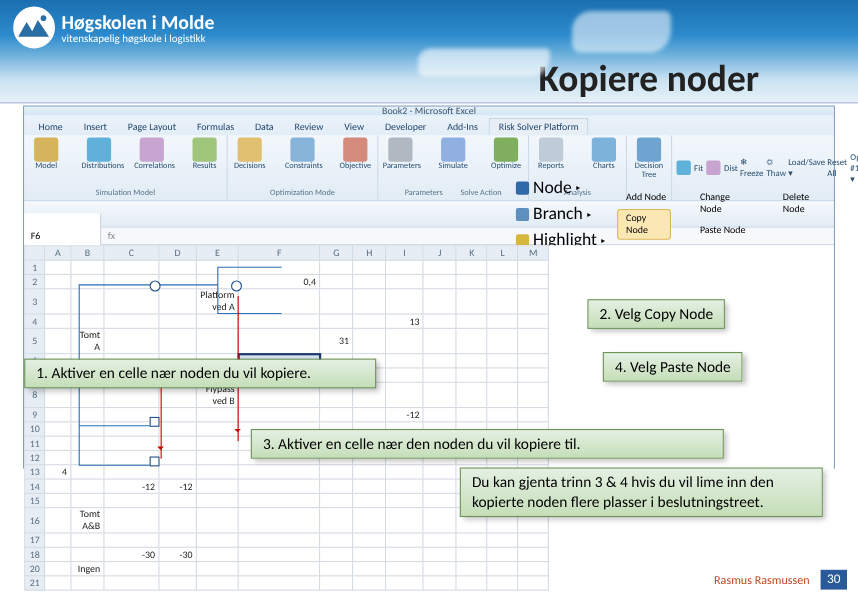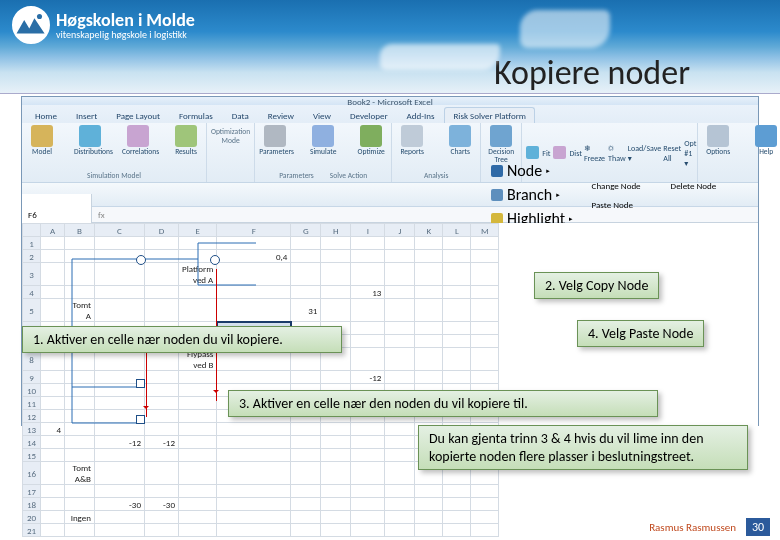--- a/index.html
+++ b/index.html
@@ -7,21 +7,21 @@
 
   
   .banner { position: relative; height: 94px; background: linear-gradient(180deg, #1a6fb0 0%, #2c8acc 34%, #5fa9d7 50%, #8fc1e5 62%, #c9e2f1 78%, #e7f1f8 100%); border-bottom: 1px solid #aac; }
   .banner::after { content:""; position:absolute; left:380px; top:44px; width:120px; height:26px; background:rgba(255,255,255,0.6); border-radius:12px 4px 18px 6px; filter:blur(2px); }
   .banner::before { content:""; position:absolute; left:520px; top:10px; width:90px; height:38px; background:rgba(255,255,255,0.55); border-radius:18px 6px 20px 8px; filter:blur(2px); }
   .logo-wrap { display:flex; align-items:center; gap:6px; padding:6px 12px; }
   .logo-circle { width:38px; height:38px; border:2px solid #fff; border-radius:50%; display:flex; align-items:center; justify-content:center; background:#fff; }
   .logo-circle svg { width:34px; height:34px; }
   .logo-text .ln1 { color:#fff; font-weight:700; font-size:18px; line-height:1; }
   .logo-text .ln2 { color:#fff; font-size:10px; line-height:1.1; }
-  .title { position:absolute; right:90px; top:52px; font-size:34px; font-weight:400; color:#222; }
+  .title { position:absolute; right:90px; top:52px; font-size:34px; font-weight:700; color:#222; }
 
   
   .excel { position:absolute; left:21px; top:96px; width:738px; height:330px; border:1px solid #7a98b7; background:#e8f0f9; z-index:1; }
   .excel-top { height:8px; background:linear-gradient(#e7f1fa,#d4e5f5); display:flex; justify-content:center; align-items:center; }
   .excel-caption { font-size:9px; color:#3e576e; background:transparent; }
   .ribbon-tabs { display:flex; gap:1px; background:linear-gradient(#eaf2fa,#e3edf7); padding:2px 4px 0; font-size:9px; }
   .ribbon-tabs .tab { padding:2px 8px; color:#24476b; cursor:default; border:1px solid transparent; border-bottom:none; border-radius:3px 3px 0 0; }
   .ribbon-tabs .tab.selected { background:#e7eef6; border-color:#bcd1e6; }
   .ribbon-body { height:60px; background:linear-gradient(#f2f7fc,#e2ecf5); border-bottom:1px solid #c5d6e6; display:flex; font-size:8px; color:#274d6f; }
   .group { border-right:1px solid #cddbe9; padding:2px 4px; display:flex; flex-direction:column; justify-content:space-between; }
@@ -63,21 +63,21 @@
   .tree-sq { position:absolute; width:9px; height:9px; border:1px solid #1f4f87; background:#fff; }
   .arrow-red { position:absolute; width:1px; background:#c00; }
   .arrow-red::after { content:""; position:absolute; bottom:-1px; left:-3px; border:3px solid transparent; border-bottom-color:#c00; transform:translateY(-100%) rotate(180deg); }
 
   
   .callout { position:absolute; background:linear-gradient(#e4f0e3,#c5deb8); border:1px solid #6a9256; padding:4px 10px; font-size:14px; box-shadow:3px 3px 5px rgba(0,0,0,.25); z-index:10; }
   .callout.big { font-size:14px; max-width:330px; line-height:1.25; }
   #c1 { left:22px; top:326px; width:320px; }
   #c2 { left:534px; top:272px; }
   #c3 { left:228px; top:390px; width:430px; text-align:left;padding-left:10px; }
-  #c4 { left:577px; top:320px; }
+  #c4 { left:548px; top:320px; }
   #c5 { left:418px; top:425px; width:332px; }
 
   
   .footer { position:absolute; bottom:0; left:0; right:0; height:26px; display:flex; align-items:center; padding:0 16px 0 54px; font-size:11px; }
   .footer .course { color:#c04a1f; flex:1; }
   .footer .author { color:#c04a1f; margin-right:28px; }
   .pgnum { position:absolute; right:10px; bottom:4px; width:24px; height:18px; background:#2b5a9b; color:#fff; font-size:12px; display:flex; align-items:center; justify-content:center; }
 
   .ic-sm { border-radius:2px; }
 </style>
@@ -134,20 +134,34 @@
             <span class="lbl">Correlations</span>
           </div>
           <div class="bigbtn">
             <div class="ic" style="background:#9fc57a"></div>
             <span class="lbl">Results</span>
           </div>
         </div>
         <div class="grp-name">Simulation Model</div>
       </div>
       <div class="group">
+        <div class="group-row">
+          <div class="bigbtn">
+            <div class="ic" style="background:#e0c070"></div>
+            <span class="lbl">Decisions</span>
+          </div>
+          <div class="bigbtn">
+            <div class="ic" style="background:#88b4d9"></div>
+            <span class="lbl">Constraints</span>
+          </div>
+          <div class="bigbtn">
+            <div class="ic" style="background:#d48b7b"></div>
+            <span class="lbl">Objective</span>
+          </div>
+        </div>
         <div class="grp-name">Optimization Mode</div>
       </div>
       <div class="group">
         <div class="group-row">
           <div class="bigbtn">
             <div class="ic" style="background:#b0b8c2"></div>
             <span class="lbl">Parameters</span>
           </div>
           <div class="bigbtn">
             <div class="ic" style="background:#8fb0e0"></div>
@@ -232,20 +246,30 @@
           <span>Branch</span>
           <span style="font-size:7px">▸</span>
         </div>
         <div class="node-row">
           <div class="ic-sm" style="background:#d4b73c"></div>
           <span>Highlight</span>
           <span style="font-size:7px">▸</span>
         </div>
       </div>
     <div class="ribbon2-right" id="node-right">
+  <div style="display:flex;flex-direction:column;gap:2px">
+    <div class="menu-btn">
+            <div class="ic-sm" style="background:#4a8f46"></div>
+            <span>Add Node</span>
+          </div>
+    <div class="menu-btn hover">
+            <div class="ic-sm" style="background:#c89b44"></div>
+            <span>Copy Node</span>
+          </div>
+  </div>
   <div style="display:flex;flex-direction:column;gap:2px">
     <div class="menu-btn">
             <div class="ic-sm" style="background:#3c7fb9"></div>
             <span>Change Node</span>
           </div>
     <div class="menu-btn">
             <div class="ic-sm" style="background:#6a9256"></div>
             <span>Paste Node</span>
           </div>
   </div>

